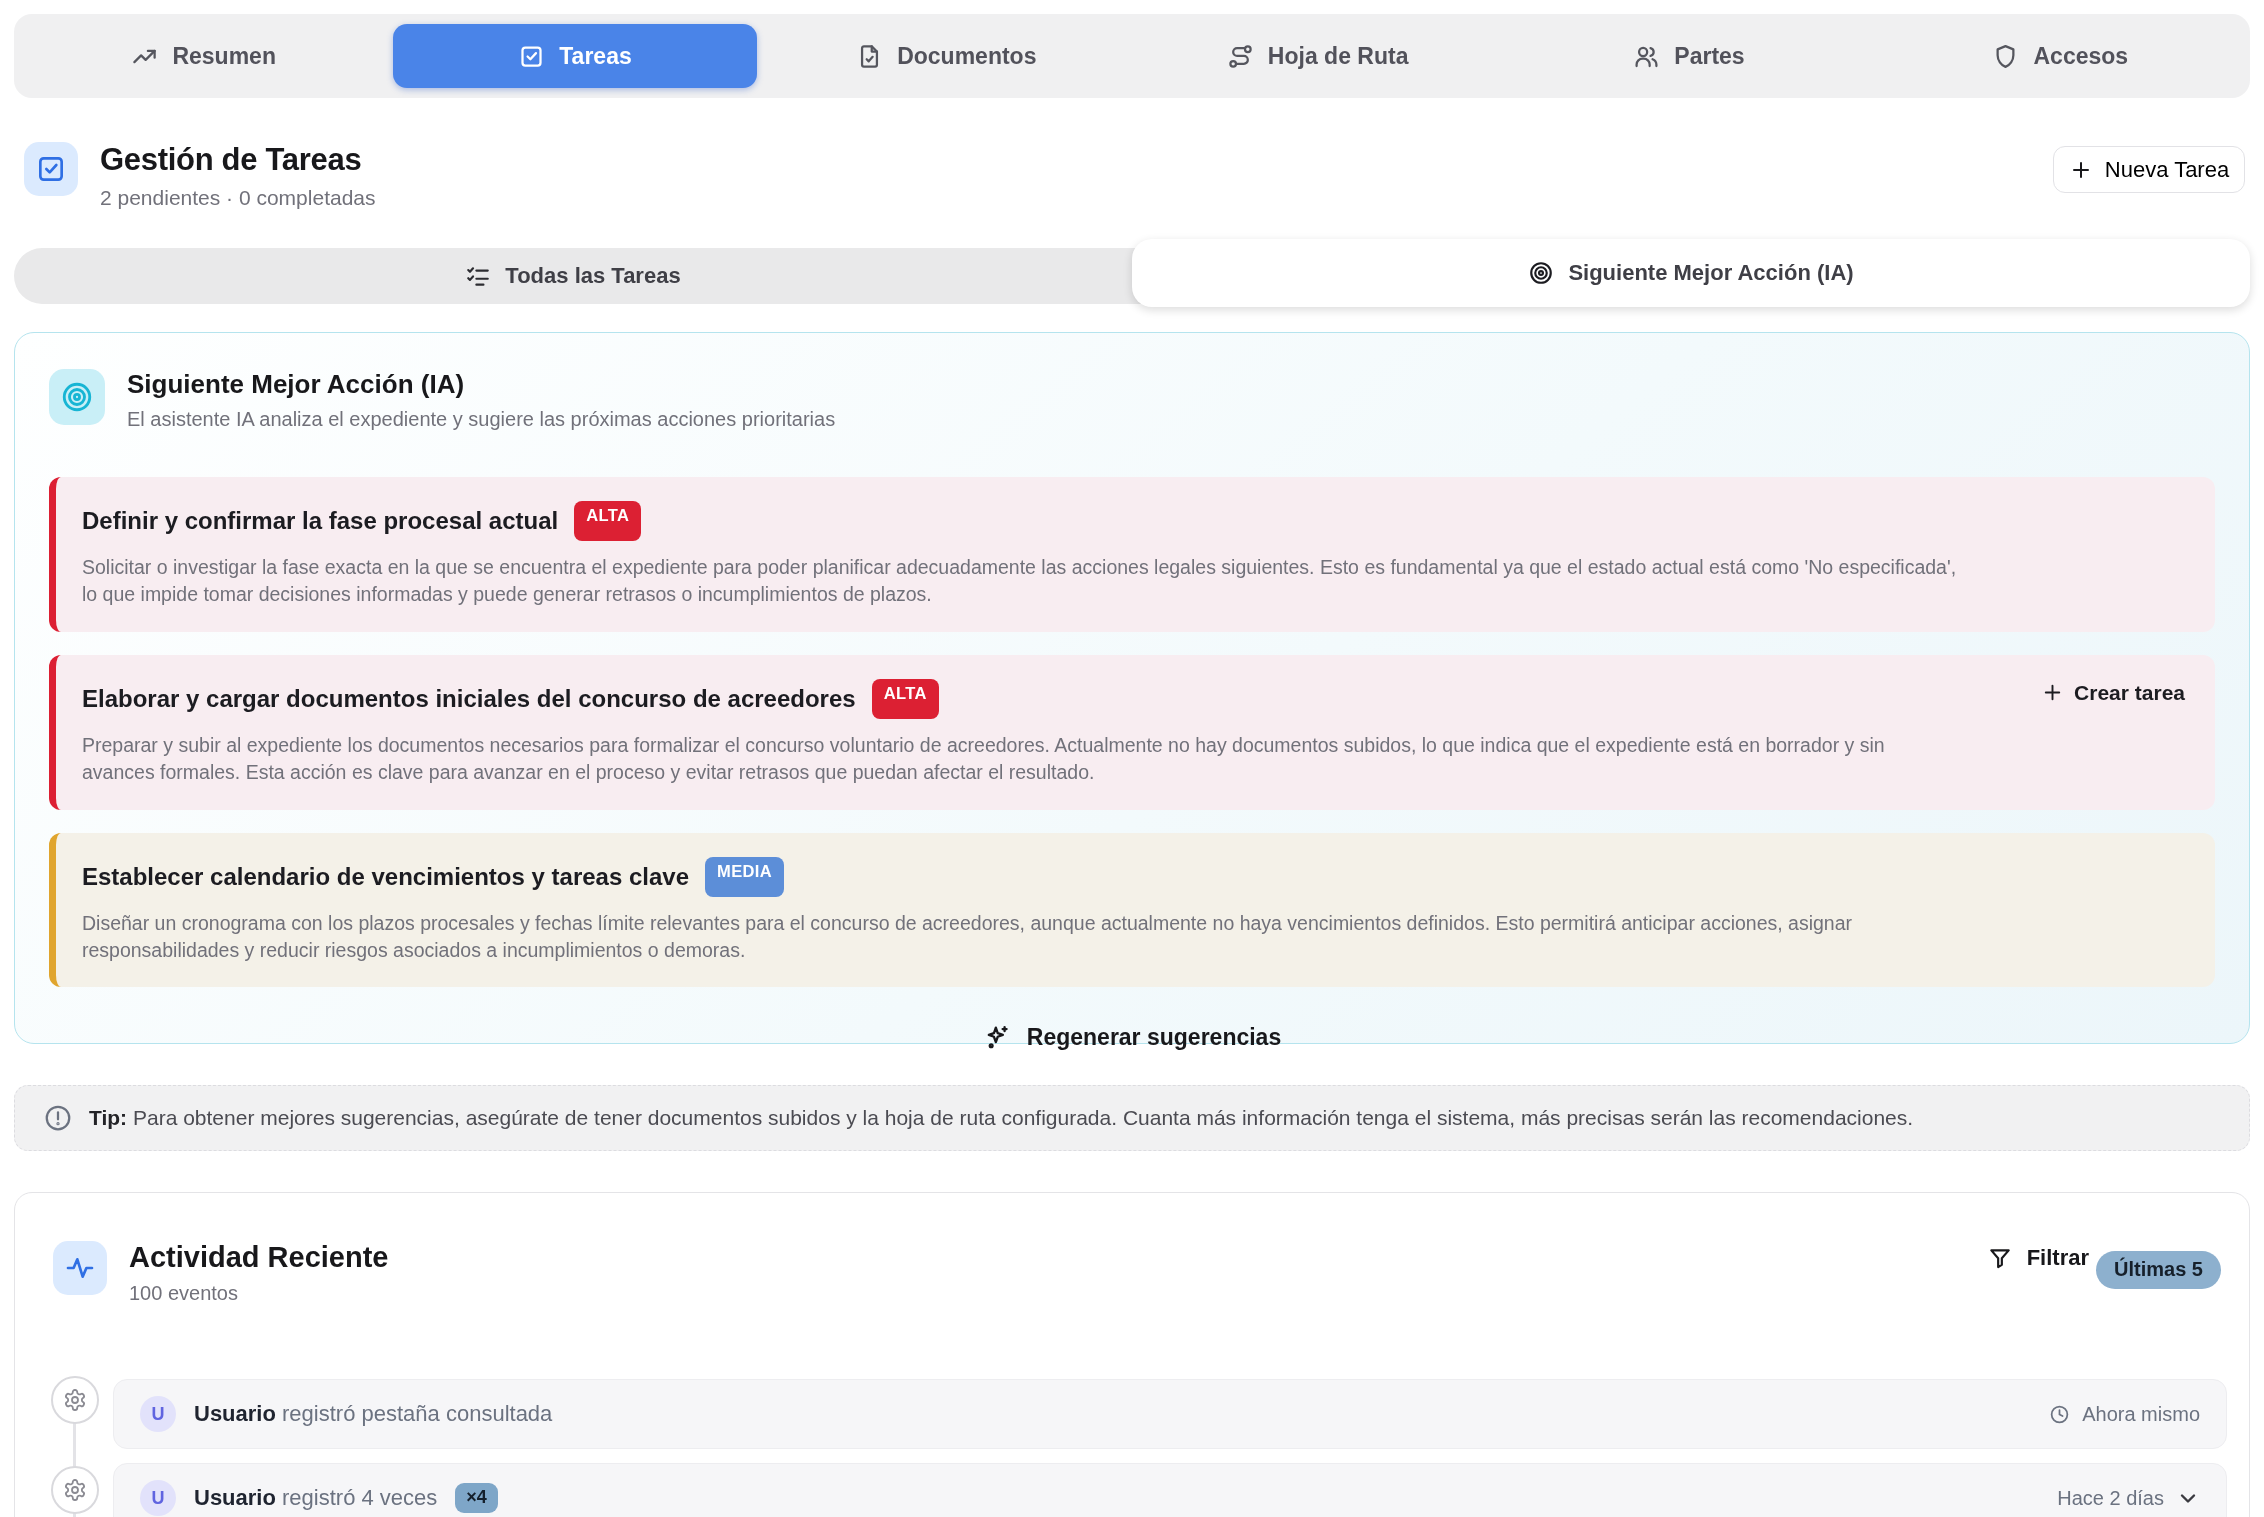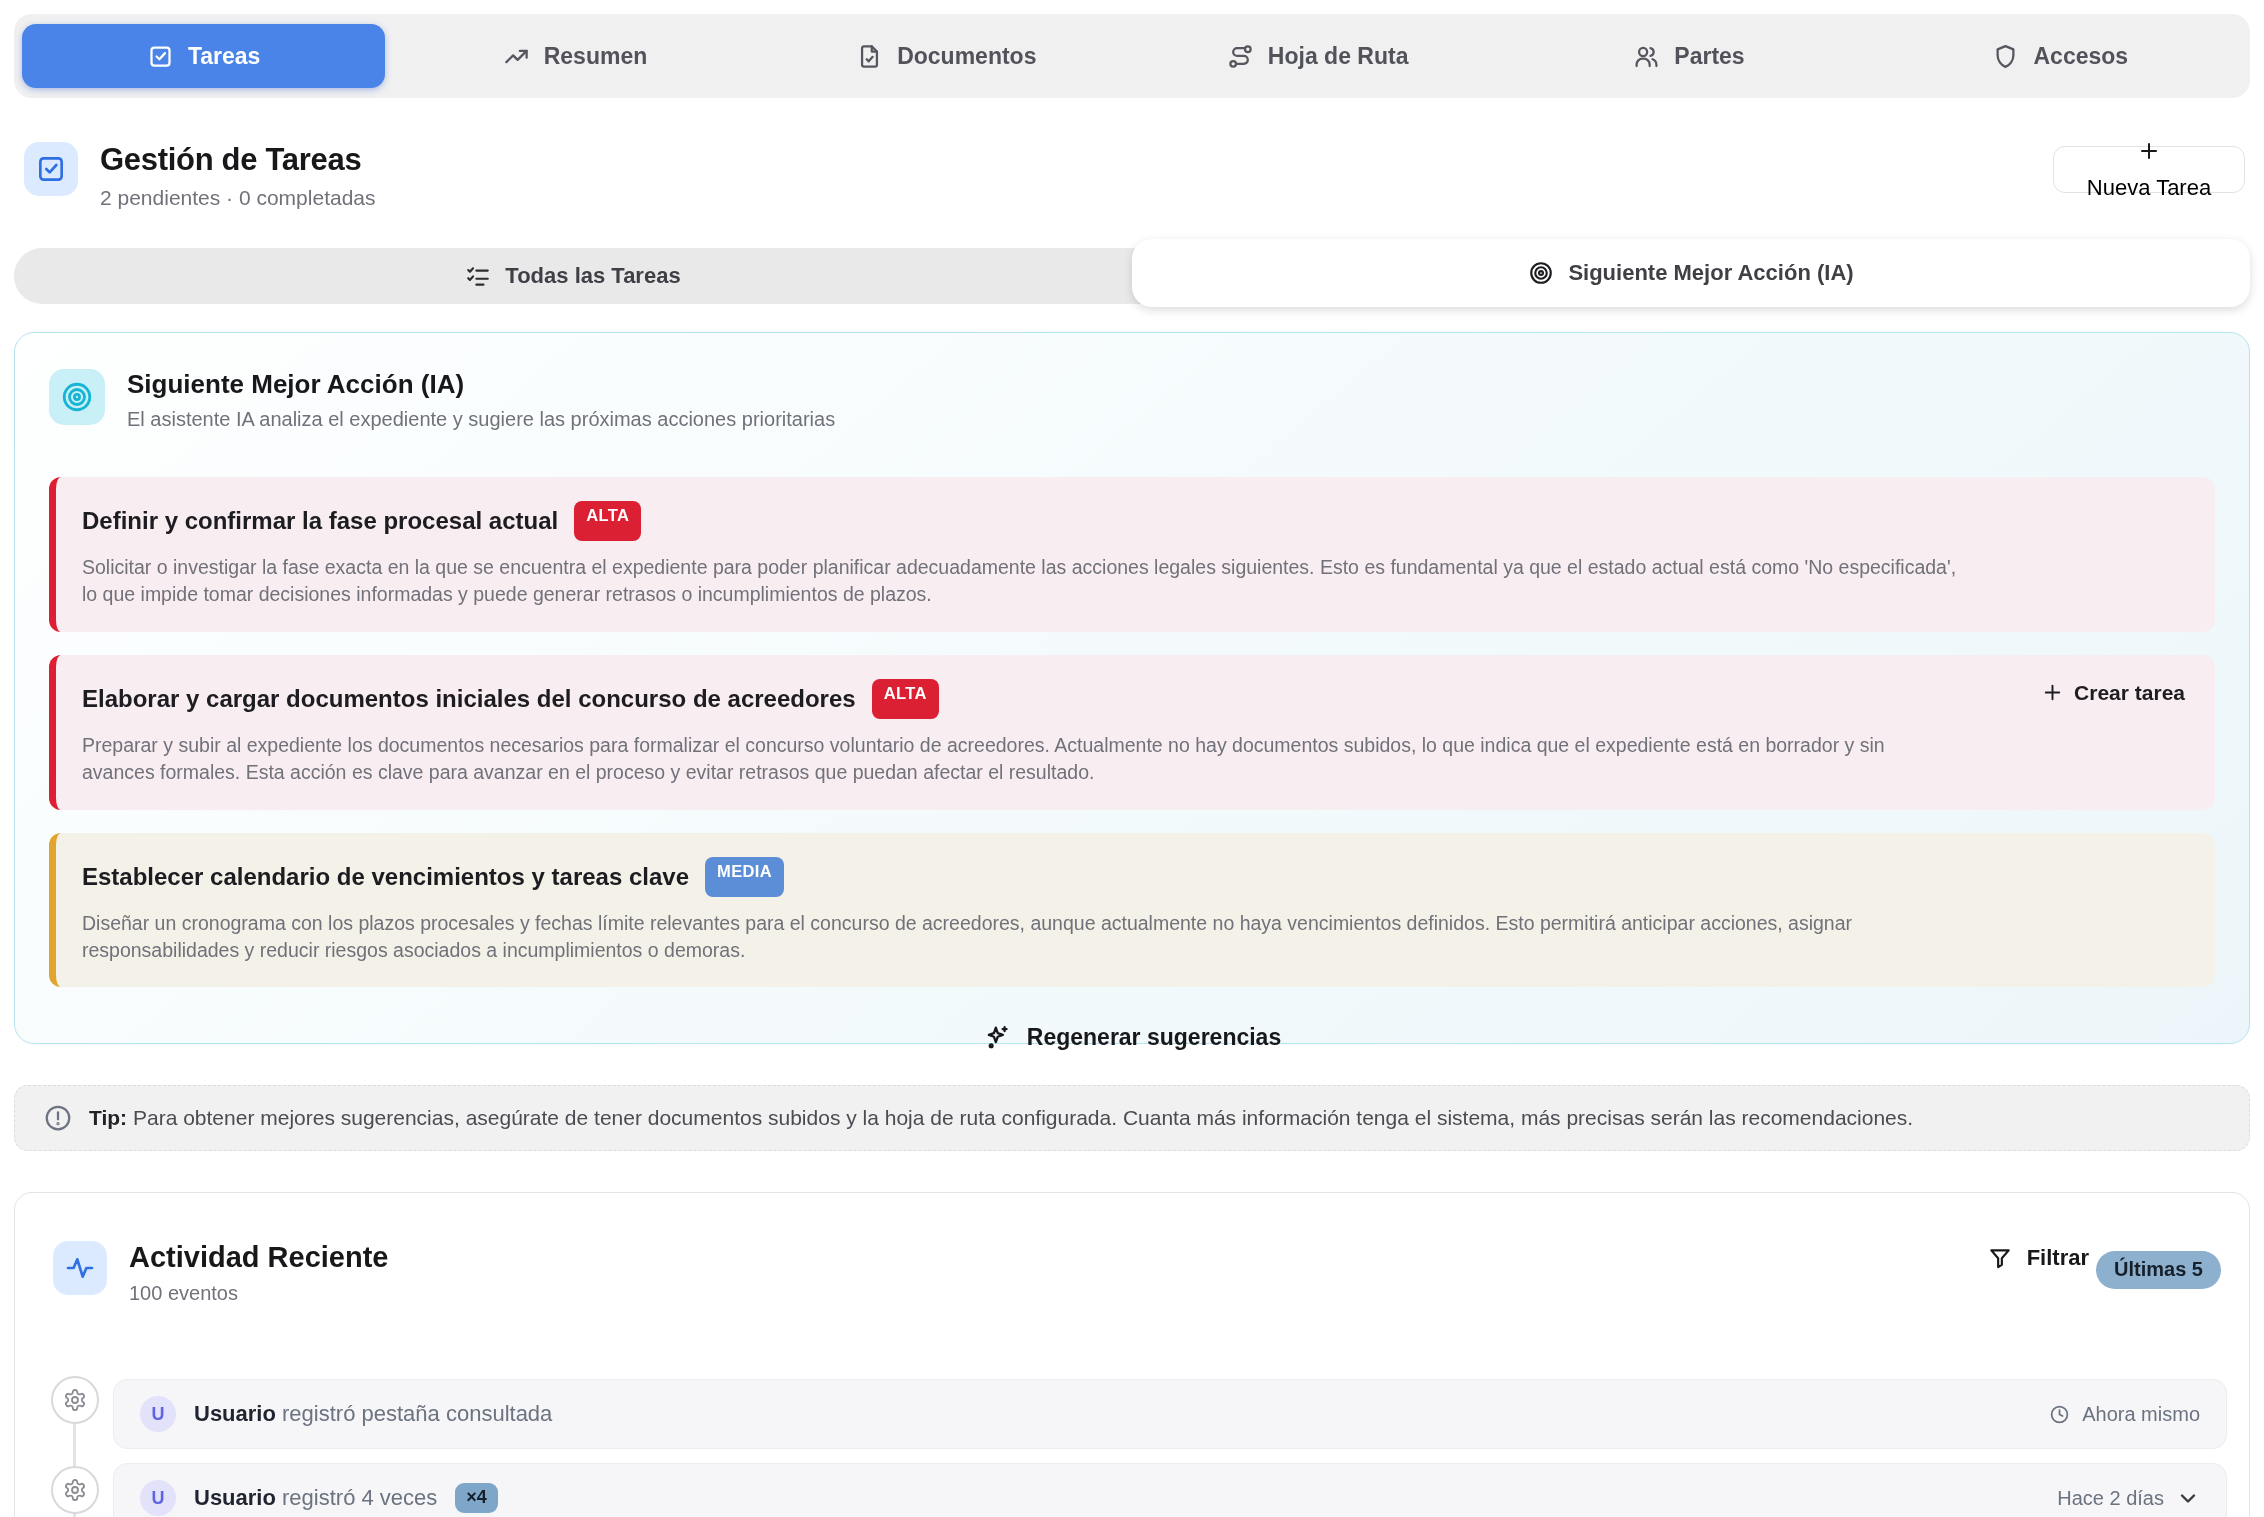--- a/index.html
+++ b/index.html
@@ -19,21 +19,21 @@
 
   
   .page-header { position:absolute; left:24px; top:142px; display:flex; gap:22px; align-items:flex-start; }
   .hdr-icon { width:54px; height:54px; border-radius:15px; background:#dbeafe;
               display:flex; align-items:center; justify-content:center; }
   .page-title { font-size:31px; font-weight:700; letter-spacing:-.3px; }
   .page-sub { font-size:21px; color:#71717a; margin-top:8px; }
   .btn-new { position:absolute; left:2053px; top:146px; width:192px; height:47px;
              background:#ffffff; border:1.5px solid #e2e2e6; border-radius:12px;
              display:flex; align-items:center; justify-content:center; gap:12px;
-             font-size:22px; font-weight:500; cursor:pointer;flex-direction:column; }
+             font-size:22px; font-weight:500; cursor:pointer; }
 
   
   .segmented { position:absolute; left:14px; top:248px; width:2236px; height:56px;
                background:#e9e9ea; border-radius:28px; display:flex; align-items:center; }
   .seg-item { flex:1; height:56px; display:flex; align-items:center; justify-content:center;
               gap:14px; font-size:22px; font-weight:600; color:#3f3f46; cursor:pointer; }
   .seg-item.active { background:#ffffff; height:68px; margin-top:-6px; border-radius:20px;
                      box-shadow:0 3px 10px rgba(0,0,0,.14); }
 
   
@@ -99,37 +99,37 @@
   .count-badge { background:#7ea6c8; color:#15202c; font-size:18px; font-weight:700;
                  padding:4px 11px 5px; border-radius:9px; }
   .ev-right { margin-left:auto; display:flex; align-items:center; gap:12px;
               font-size:20px; color:#6b7280; }
   .chev { cursor:pointer; display:flex; }
 </style>
 </head>
 <body>
 
 <nav class="nav">
+  <div class="nav-tab">
+    <span>
+      <svg width="27" height="27" viewBox="0 0 24 24" fill="none" stroke-width="2" stroke-linecap="round" stroke-linejoin="round">
+          <polyline points="3 17 9 11 13 15 21 7"></polyline>
+          <polyline points="15 7 21 7 21 13"></polyline>
+        </svg>
+    </span>
+    <span>Resumen</span>
+  </div>
   <div class="nav-tab active">
     <span>
       <svg width="27" height="27" viewBox="0 0 24 24" fill="none" stroke-width="2" stroke-linecap="round" stroke-linejoin="round">
           <rect x="4" y="4" width="16" height="16" rx="2.5"></rect>
           <polyline points="8.5 12 11 14.5 16 9"></polyline>
         </svg>
     </span>
     <span>Tareas</span>
-  </div>
-  <div class="nav-tab">
-    <span>
-      <svg width="27" height="27" viewBox="0 0 24 24" fill="none" stroke-width="2" stroke-linecap="round" stroke-linejoin="round">
-          <polyline points="3 17 9 11 13 15 21 7"></polyline>
-          <polyline points="15 7 21 7 21 13"></polyline>
-        </svg>
-    </span>
-    <span>Resumen</span>
   </div>
   <div class="nav-tab">
     <span>
       <svg width="27" height="27" viewBox="0 0 24 24" fill="none" stroke-width="2" stroke-linecap="round" stroke-linejoin="round">
           <path d="M14 3H7a1.6 1.6 0 0 0-1.6 1.6v14.8A1.6 1.6 0 0 0 7 21h10a1.6 1.6 0 0 0 1.6-1.6V7.6L14 3z"></path>
           <polyline points="14 3 14 7.6 18.6 7.6"></polyline>
           <polyline points="9.5 14.5 11.3 16.3 14.8 12.3"></polyline>
         </svg>
     </span>
     <span>Documentos</span>

